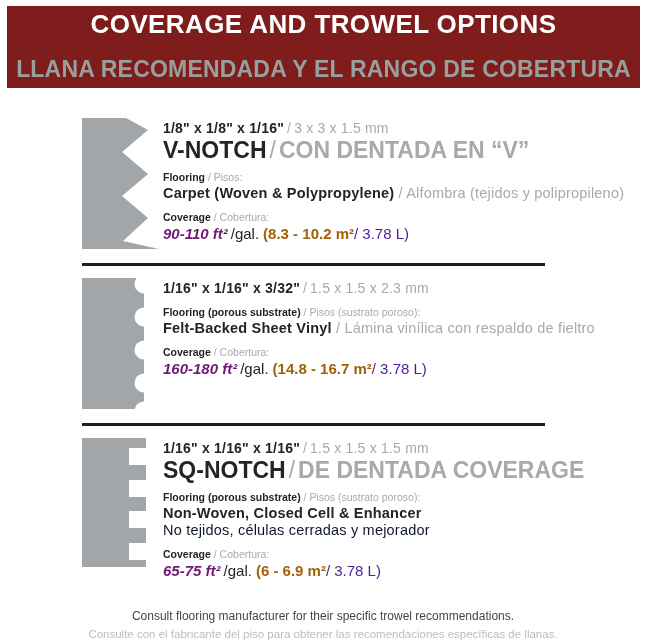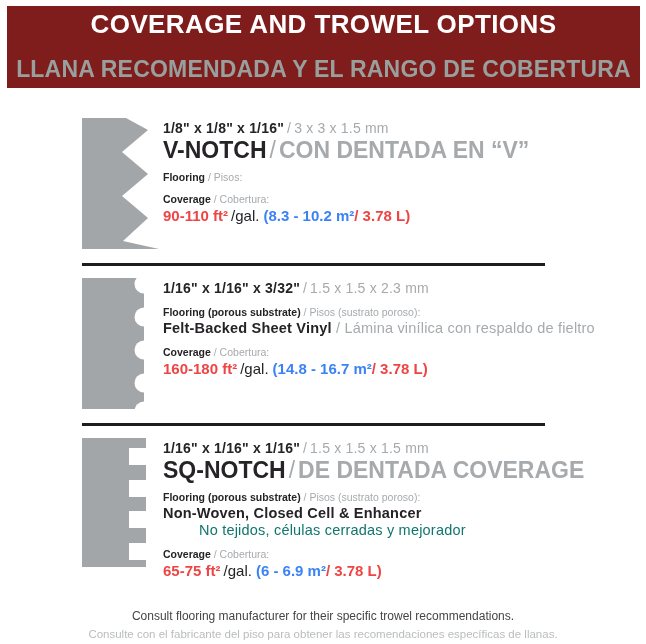--- a/index.html
+++ b/index.html
@@ -30,26 +30,26 @@
   .size-line{font-size:14px;font-weight:700;color:#262327;letter-spacing:0.2px;line-height:15px;margin-top:2px;white-space:nowrap;}
   .size-line .metric{color:#a6aaad;font-weight:400;margin-top:44px;}
   .sep{color:#a6aaad;font-weight:400;padding:0 3px;}
   .title-line{font-size:23px;font-weight:800;color:#262327;margin-top:3px;line-height:22px;white-space:nowrap;}
   .title-line .es{color:#a6aaad;}
   .title-line .sep{font-weight:400;}
   .label-line{font-size:10.5px;font-weight:700;color:#262327;margin-top:11px;line-height:11px;white-space:nowrap;}
   .label-line .es{color:#a6aaad;font-weight:400;margin-top:41px;}
   .value-line{font-size:14.5px;font-weight:700;color:#262327;margin-top:2px;line-height:16px;letter-spacing:0.2px;white-space:nowrap;}
   .value-line .es{color:#a6aaad;font-weight:400;}
-  .value-es-block{font-size:14.5px;font-weight:400;color:#0f766e;margin-top:1px;line-height:16px;letter-spacing:0.2px;white-space:nowrap;margin-left:36px;}
+  .value-es-block{font-size:14.5px;font-weight:400;color:#0f172a;margin-top:1px;line-height:16px;letter-spacing:0.2px;white-space:nowrap;}
   .coverage-line{font-size:15px;margin-top:2px;line-height:17px;white-space:nowrap;}
-  .cov-imp{font-weight:700;color:#ef4444;}
+  .cov-imp{font-weight:700;color:#701a75;font-style:italic;}
   .cov-unit{font-weight:400;color:#262327;padding-left:3px;text-align:center;}
-  .cov-metric{font-weight:700;color:#3b82f6;padding-left:4px;}
-  .cov-l{font-weight:700;color:#ef4444;}
+  .cov-metric{font-weight:700;color:#a16207;padding-left:4px;}
+  .cov-l{font-weight:400;color:#4c1d95;}
   .divider{width:463px;height:0;border-top:3px solid #1d1d1d;margin:14px 0 12px 0;}
   .footer{text-align:center;margin-top:30px;}
   .footer-en{font-size:12px;color:#454545;line-height:15px;}
   .footer-es{font-size:11.5px;color:#b9bcbe;line-height:15px;margin-top:3px;}
 </style>
 </head>
 <body>
 
 <header class="banner">
   <div class="banner-title">COVERAGE AND TROWEL OPTIONS</div>
@@ -66,20 +66,23 @@
     </div>
     <div class="info">
       <div class="size-line">
         <span class="dark">1/8" x 1/8" x 1/16"</span><span class="sep">/</span><span class="metric">3 x 3 x 1.5 mm</span>
       </div>
       <div class="title-line">
         <span class="dark">V-NOTCH</span><span class="sep">/</span><span class="es">CON DENTADA EN “V”</span>
       </div>
       <div class="label-line">
         <span>Flooring</span> <span class="es">/ Pisos:</span>
+      </div>
+      <div class="value-line">
+        <span>Carpet (Woven &amp; Polypropylene)</span> <span class="es">/ Alfombra (tejidos y polipropileno)</span>
       </div>
       <div class="label-line">
         <span>Coverage</span> <span class="es">/ Cobertura:</span>
       </div>
       <div class="coverage-line">
         <span class="cov-imp">90-110 ft²</span><span class="cov-unit">/gal.</span><span class="cov-metric">(8.3 - 10.2 m²</span><span class="cov-l">/ 3.78 L)</span>
       </div>
     </div>
   </section>
 

